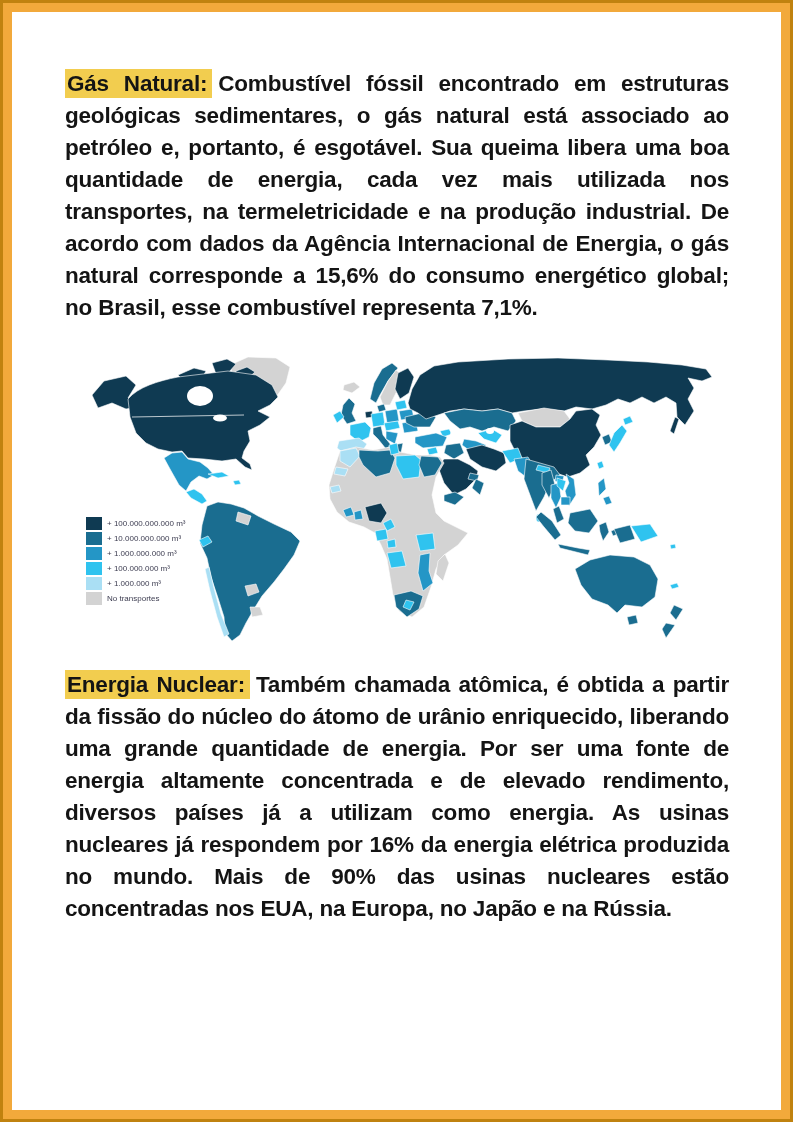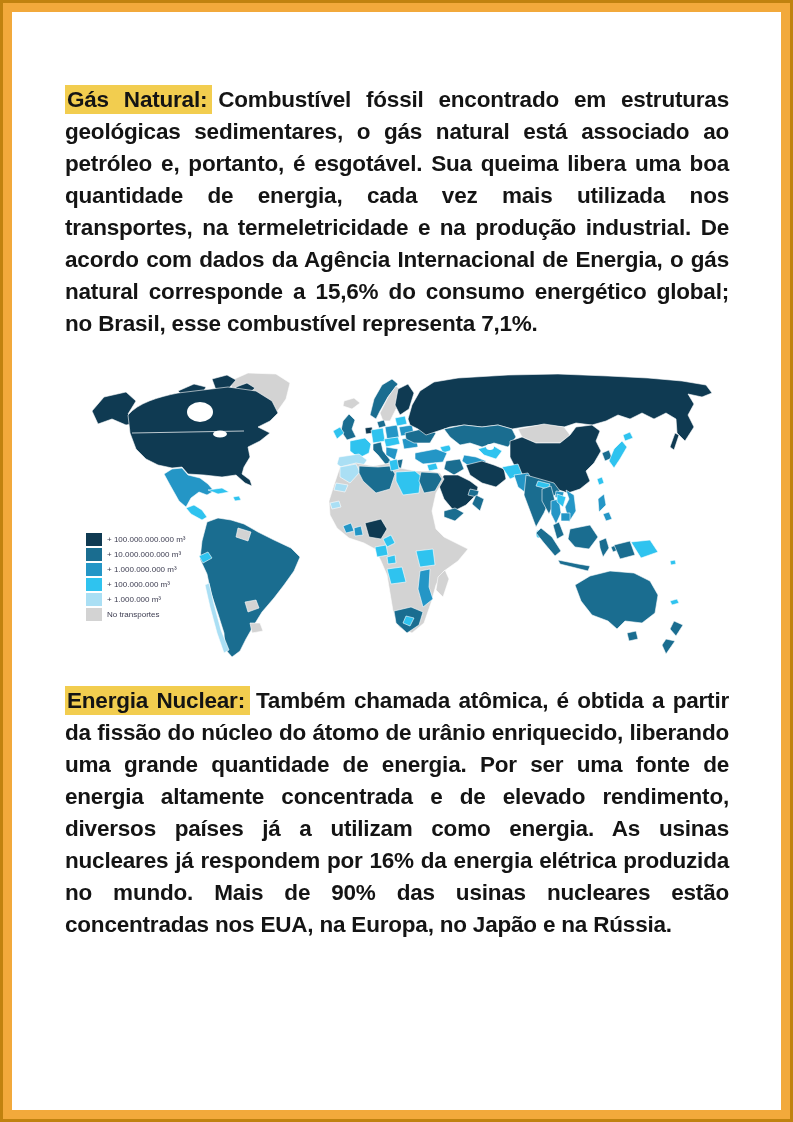--- a/index.html
+++ b/index.html
@@ -16,21 +16,20 @@
     background:#fff;
   }
   .content {
     width:100%; height:100%;
     padding:56px 52px 0 53px;
   }
   .para {
     font-size:22.5px; font-weight:bold; line-height:32px;
     letter-spacing:-0.2px; color:#141414;
     text-align:justify;
-    margin-top:16px;
   }
   .para .hl {
     background:var(--hl,#f2cd4f);
     padding:2px 5px 2px 2px;
     margin-right:6px;
     color:#141414;
   }
   .map-figure {
     position:relative;
     width:638px; height:290px;

